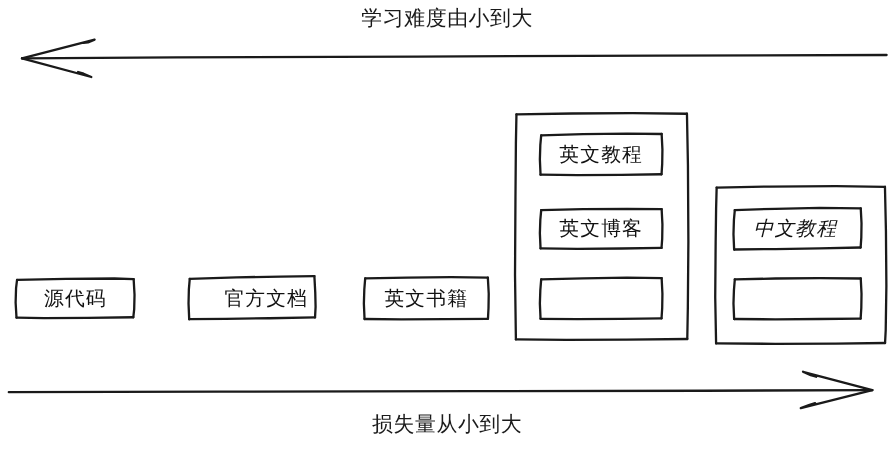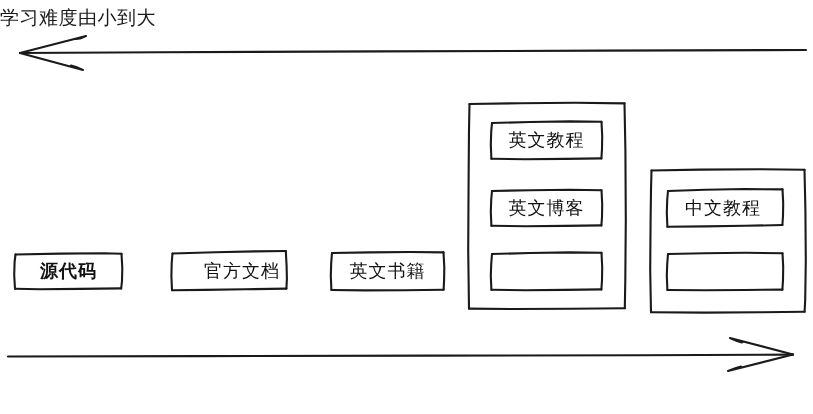--- a/index.html
+++ b/index.html
@@ -31,20 +31,21 @@
     font-size: 19px;
     color: #1a1a1a;
     letter-spacing: 0.5px;
     white-space: nowrap;
     line-height: 1;
   }
   #top-label {
     left: 0;
     right: 0;
     top: 8px;
+    text-align: center;
   }
   #bottom-label {
     left: 0;
     right: 0;
     top: 377px;
     text-align: center;
   }
   .node {
     position: absolute;
     display: flex;
@@ -151,31 +152,32 @@
         <path d="M 782.5 253.2 L 783.2 267 L 783.0 280 L 782.4 289.6"></path>
         <path d="M 782.4 289.6 L 745 290.0 L 705 290.3 L 667.4 290.0"></path>
         <path d="M 667.4 290.0 L 666.8 276 L 667.2 264 L 668.0 254.0"></path>
       </g>
 
     </g>
   </svg>
 
   <div class="axis-label" id="top-label">学习难度由小到大</div>
 
+  <div class="axis-label" id="bottom-label">损失量从小到大</div>
 
   <div class="group-box" style="left:468px; top:103px; width:158px; height:206px;"></div>
   <div class="group-box" style="left:650px; top:169px; width:156px; height:144px;"></div>
 
-  <div class="node" style="left:14px; top:253px; width:109px; height:36px;font-weight:bold;">源代码</div>
+  <div class="node" style="left:14px; top:253px; width:109px; height:36px;">源代码</div>
 
   <div class="node" style="left:171px; top:251px; width:116px; height:39px;padding-left:26px;">官方文档</div>
 
   <div class="node" style="left:331px; top:252px; width:113px; height:38px;">英文书籍</div>
 
   <div class="node" style="left:491px; top:121px; width:111px; height:38px;">英文教程</div>
 
   <div class="node" style="left:491px; top:190px; width:111px; height:36px;">英文博客</div>
 
 
-  <div class="node" style="left:667px; top:189px; width:112px; height:37px;">中文教程</div>
+  <div class="node" style="left:667px; top:189px; width:112px; height:37px;font-style:italic;">中文教程</div>
 
 
 </div>
 
 </body></html>

